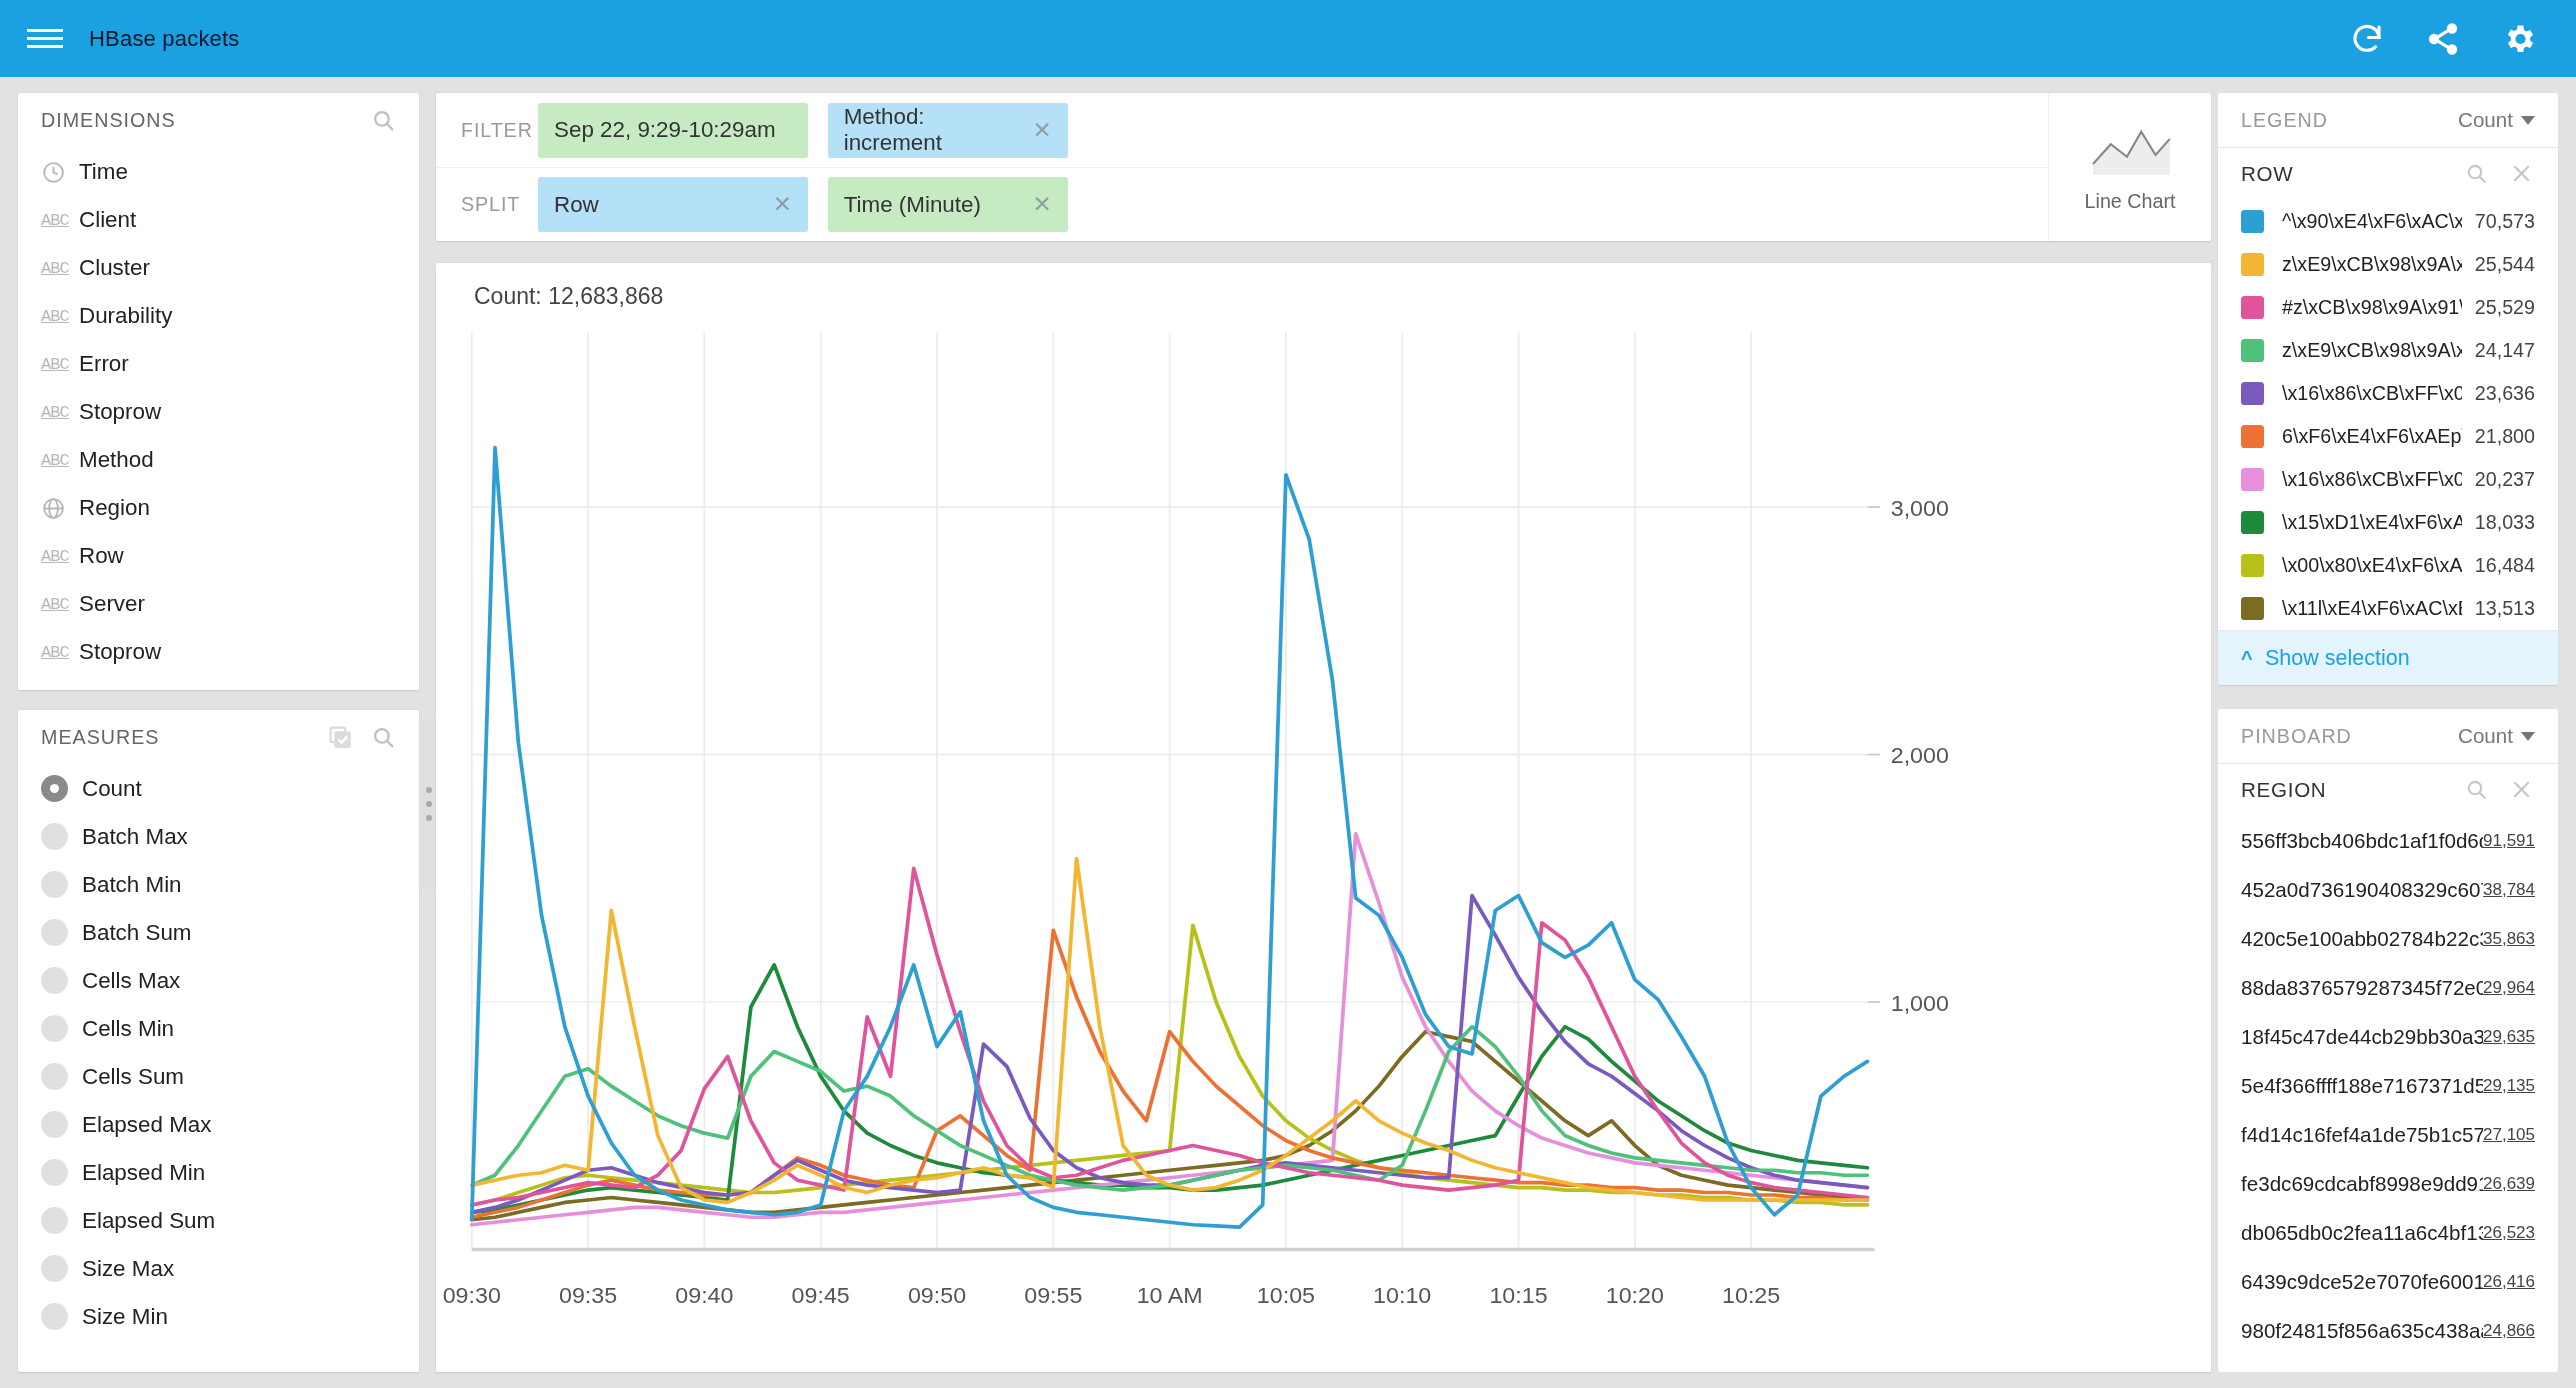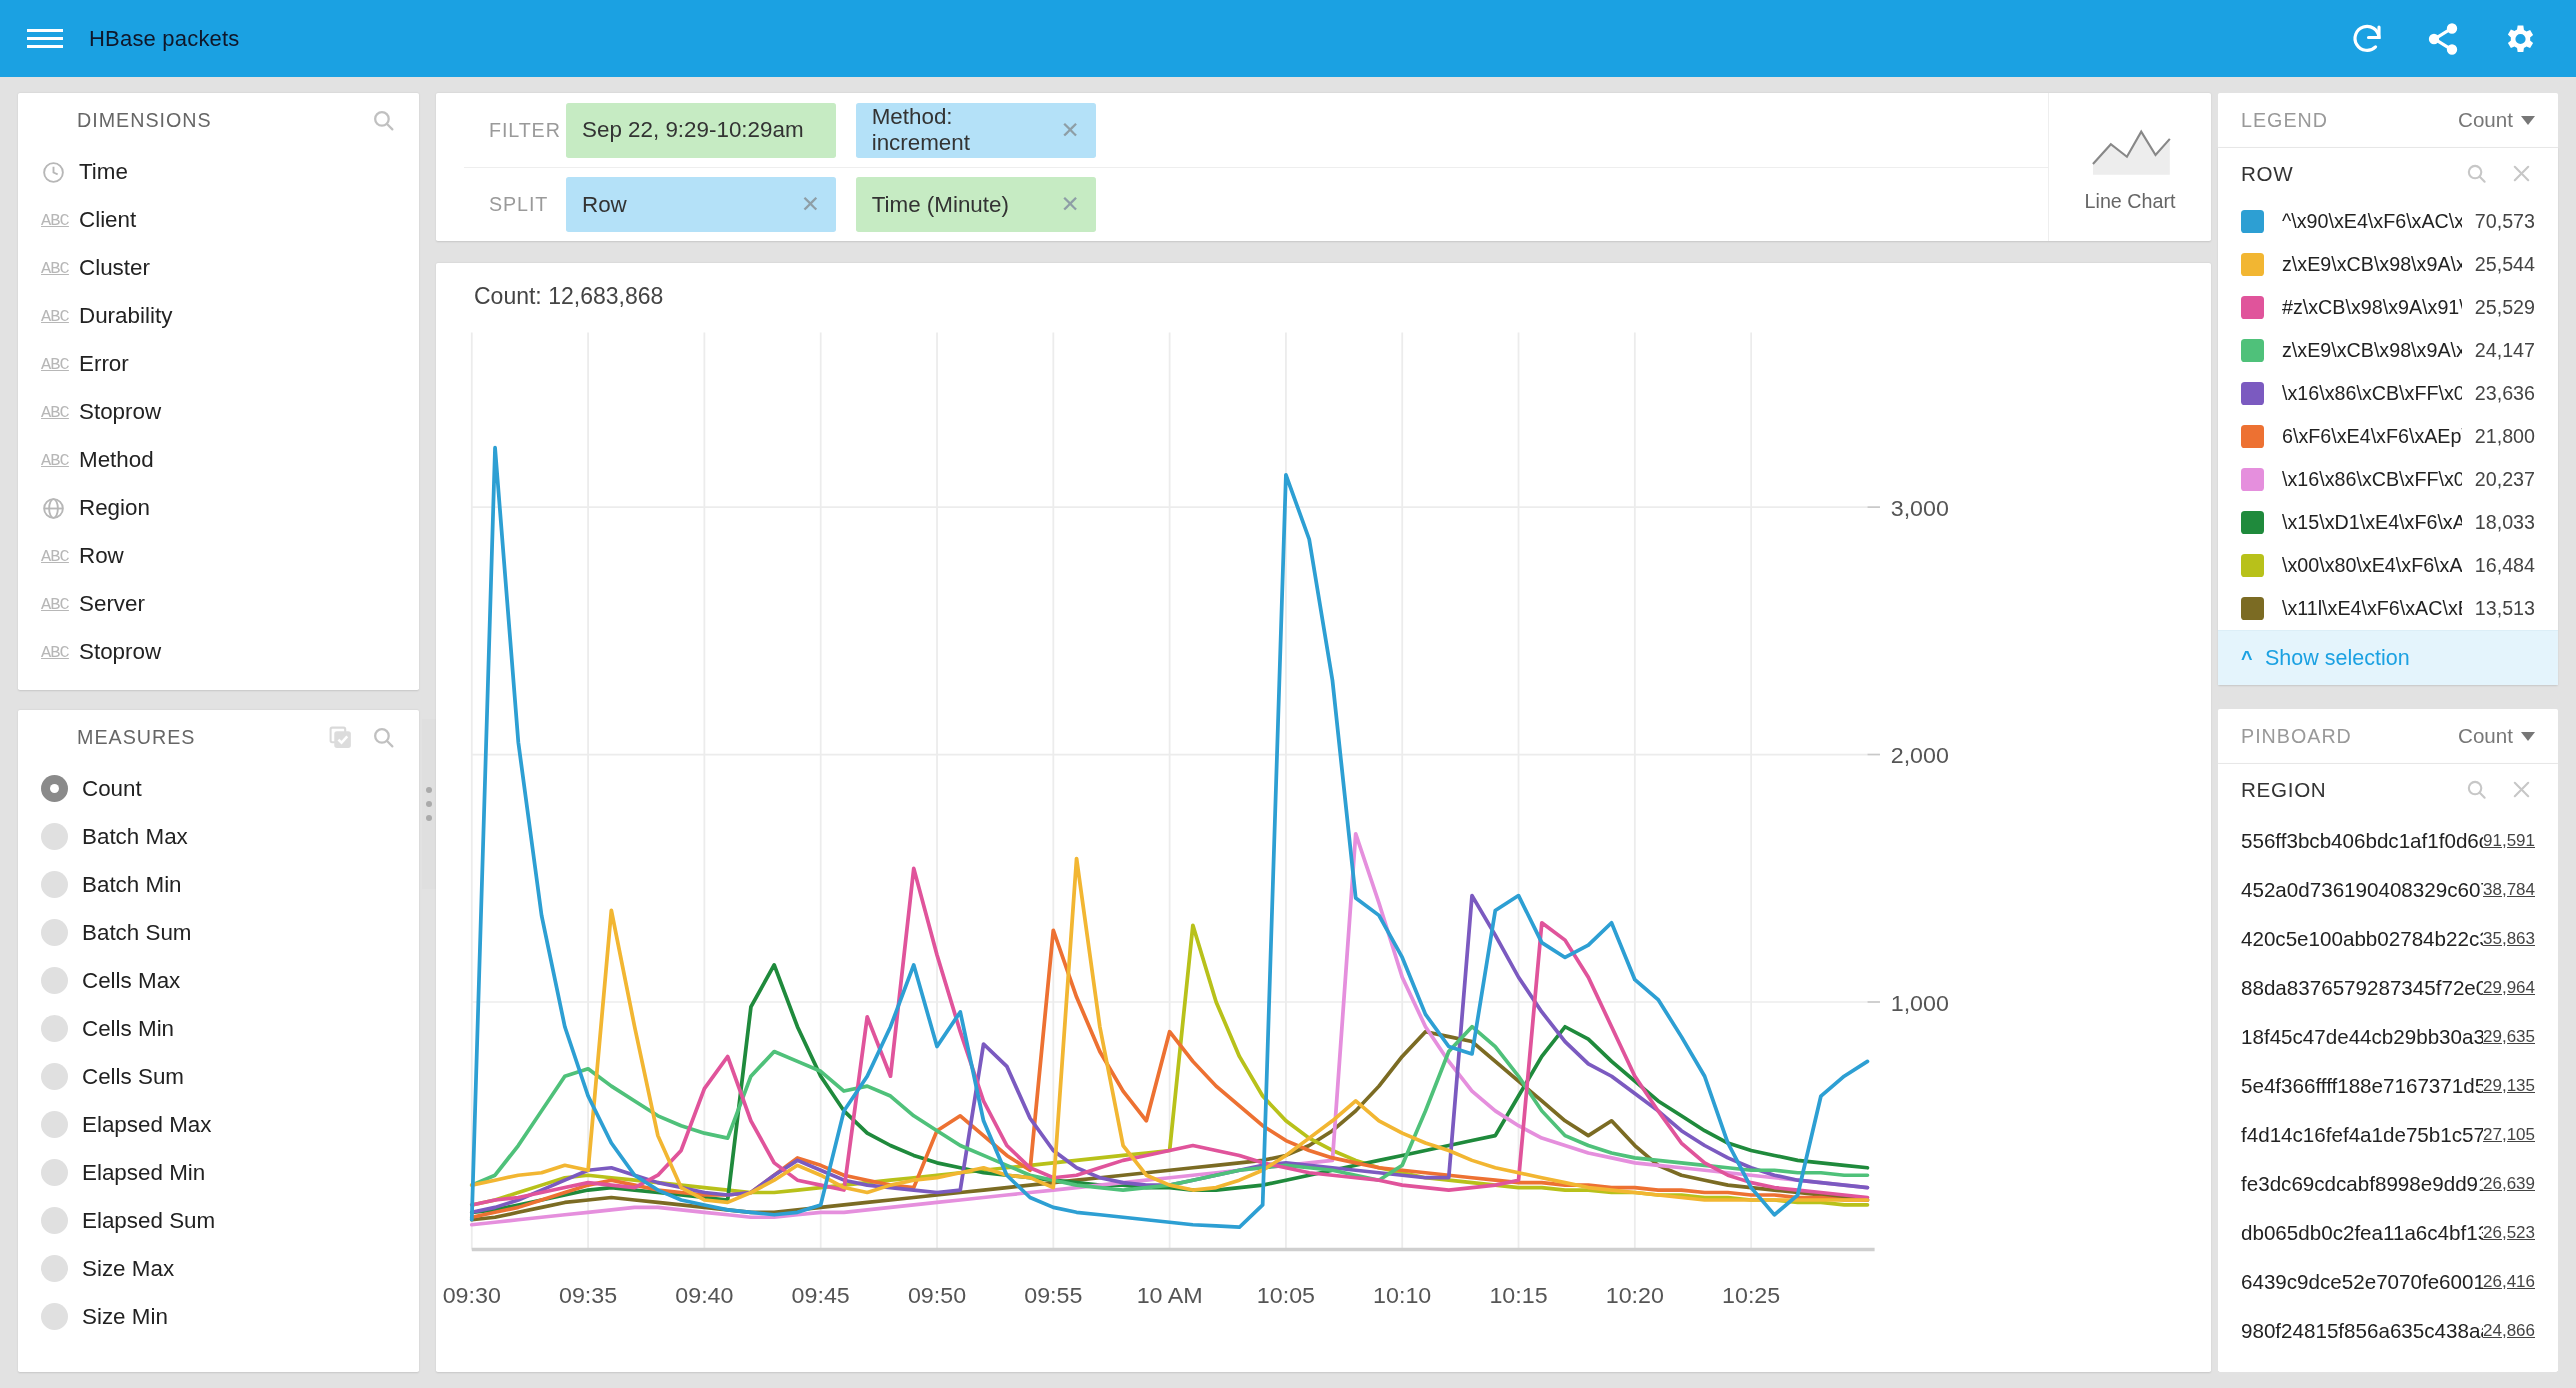--- a/index.html
+++ b/index.html
@@ -25,21 +25,21 @@
   
   .body-wrap { position: absolute; left: 0; top: 77px; width: 2576px; height: 1311px; }
 
   
   .sidebar { position: absolute; left: 18px; top: 16px; width: 401px; bottom: 16px; display: flex; flex-direction: column; }
   .panel { background: #fff; border-radius: 1.8px; box-shadow: 0 0.9px 1.8px rgba(0,0,0,.12); }
   .dim-panel { flex: 0 0 auto; padding-bottom: 14.3px; }
   .meas-panel { margin-top: 19.7px; flex: 1 1 auto; overflow: hidden; padding-bottom: 7.2px; }
   .panel-title {
     height: 55px; display: flex; align-items: center; padding: 0 23px;
-    font-size: 19.7px; letter-spacing: 1px; color: #666; text-transform: uppercase; margin-left: 36px;
+    font-size: 19.7px; letter-spacing: 1px; color: #666; text-transform: uppercase;
   }
   .panel-title .ttools { margin-left: auto; display: flex; gap: 18px; align-items: center; }
   .tool-icon { width: 25px; height: 25px; cursor: pointer; opacity: .62; }
 
   .item-row {
     height: 48px; display: flex; align-items: center; padding: 0 23px; cursor: pointer;
   }
   .item-icon { width: 38px; flex: 0 0 38px; display: flex; align-items: center; justify-content: flex-start; text-decoration: underline; }
   .item-label { font-size: 22.4px; color: #222; font-weight: 400; }
   .abc-ico { font-size: 17px; color: #b7b7b7; font-family: "Liberation Mono", monospace; letter-spacing: -0.9px; }
@@ -54,21 +54,21 @@
 
   
   .center { position: absolute; left: 436px; top: 16px; right: 365px; bottom: 16px; }
   .pinner {
     position: absolute; left: -14.3px; top: 626px; width: 14.3px; height: 170px;
     background: #dfdfdf; display: flex; flex-direction: column; align-items: center;
     justify-content: center; gap: 8px; cursor: col-resize;
   }
   .pinner i { width: 6.3px; height: 6.3px; border-radius: 50%; background: #aaa; display: block; }
 
-  .fs-bar { position: relative; height: 148px; background: #fff; border-radius: 1.8px; box-shadow: 0 0.9px 1.8px rgba(0,0,0,.12); display: flex; padding-left: 28px; }
+  .fs-bar { position: relative; height: 148px; background: #fff; border-radius: 1.8px; box-shadow: 0 0.9px 1.8px rgba(0,0,0,.12); display: flex; }
   .fs-left { flex: 1 1 auto; display: flex; flex-direction: column; }
   .fs-row { flex: 1 1 50%; display: flex; align-items: center; padding-left: 25px; }
   .fs-row + .fs-row { border-top: 1.8px solid #eee; }
   .fs-caption { width: 77px; flex: 0 0 77px; font-size: 19.7px; color: #9a9a9a; letter-spacing: 0.9px; }
   .chip {
     height: 55px; border-radius: 2.7px; display: flex; align-items: center;
     padding: 0 16px; margin-right: 19.7px; font-size: 22.4px; color: #333; cursor: pointer;
     min-width: 188px;
   }
   .chip.green { background: #c6ebc3; }

